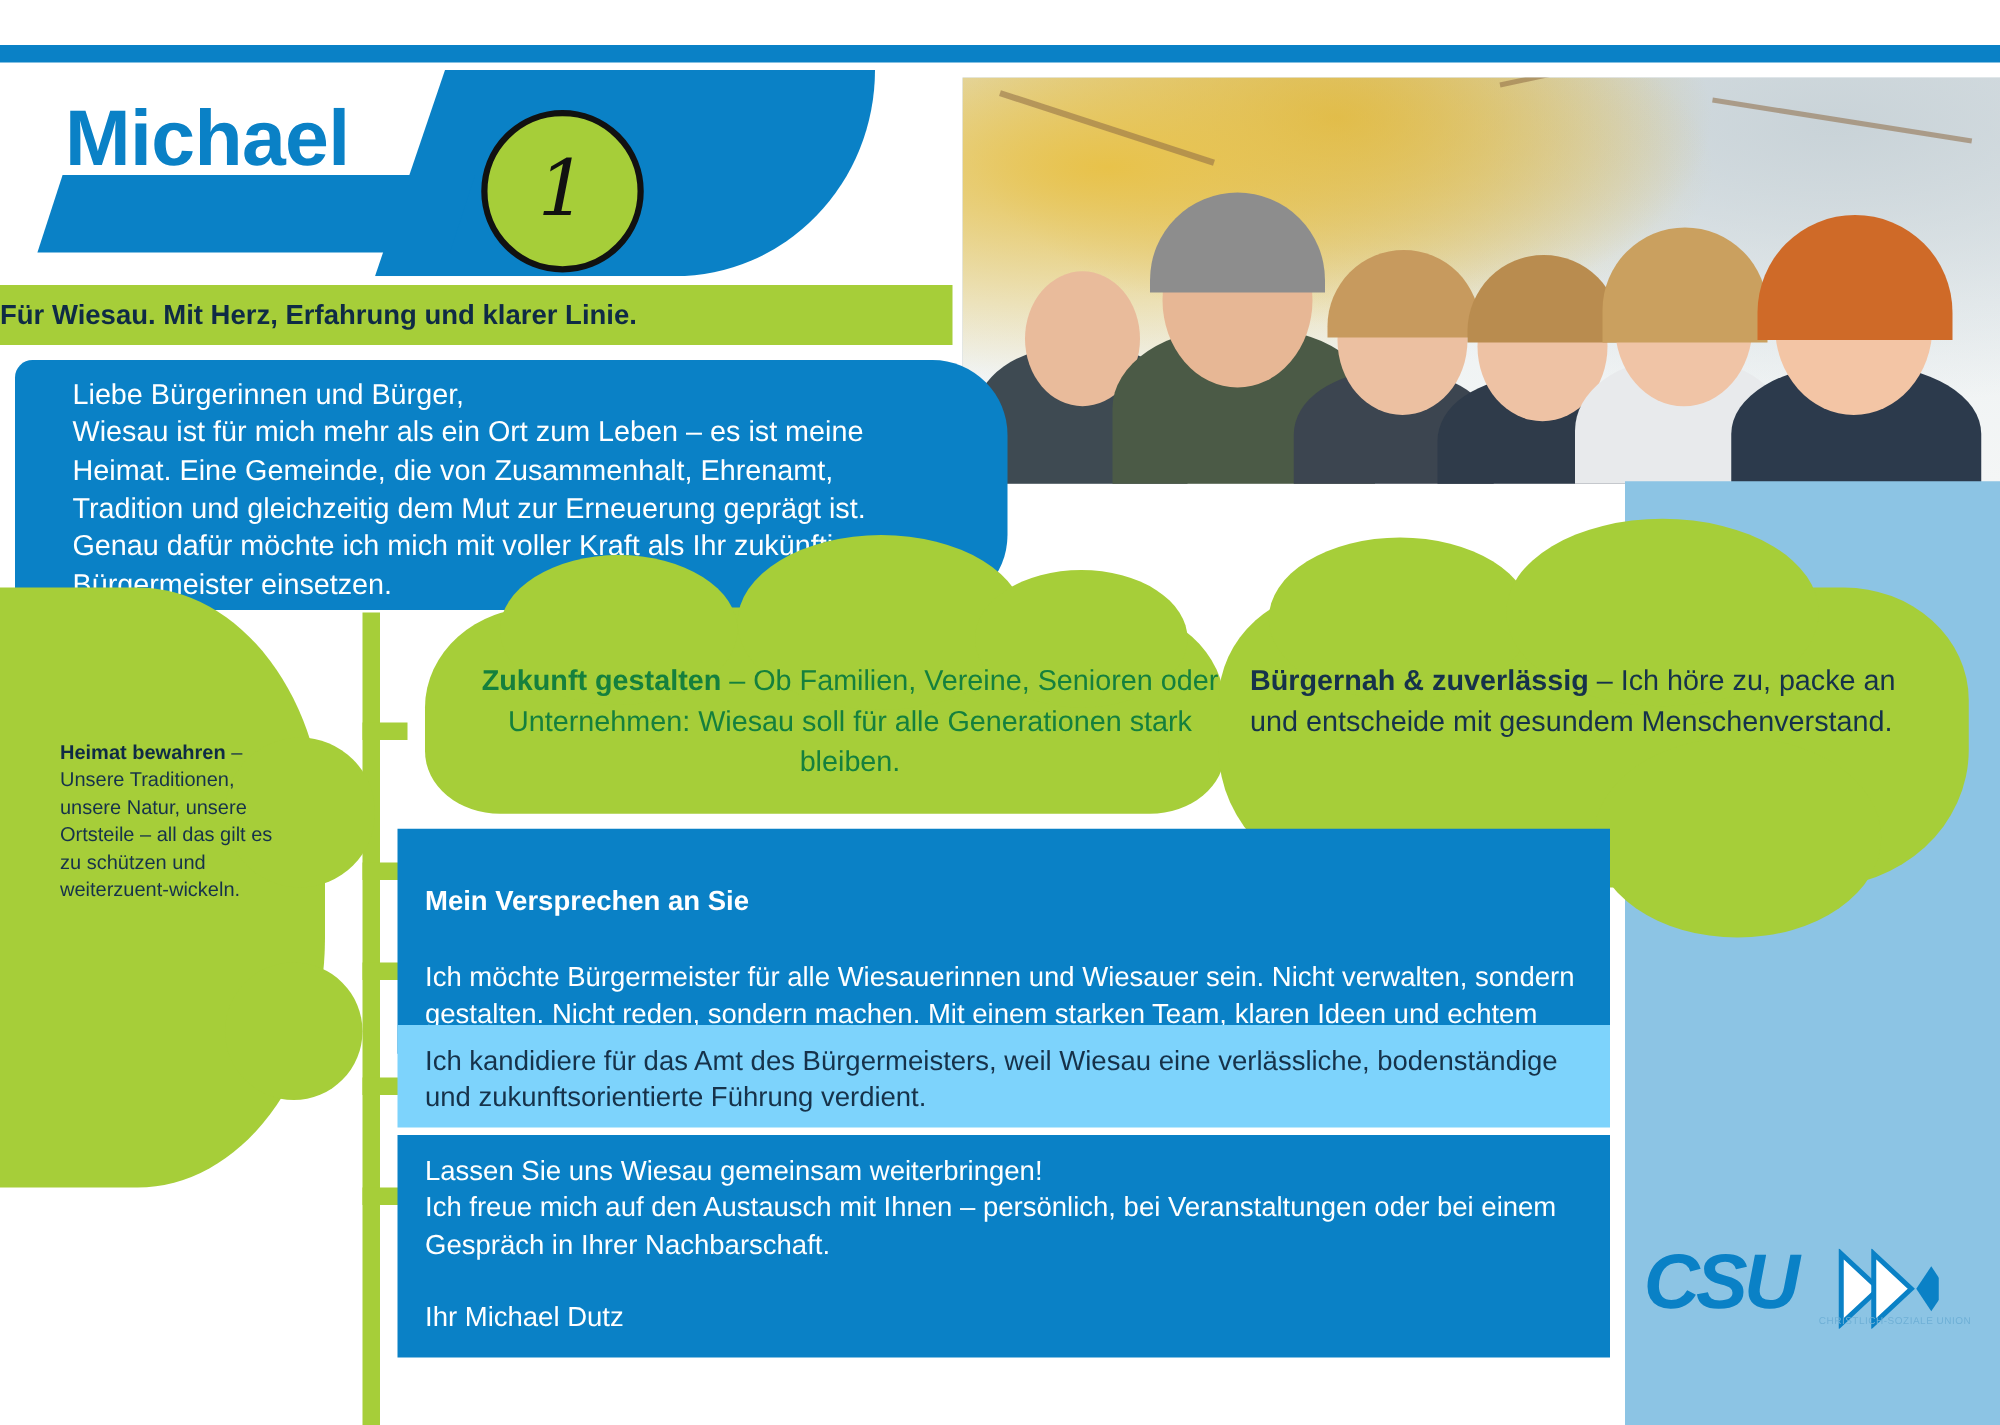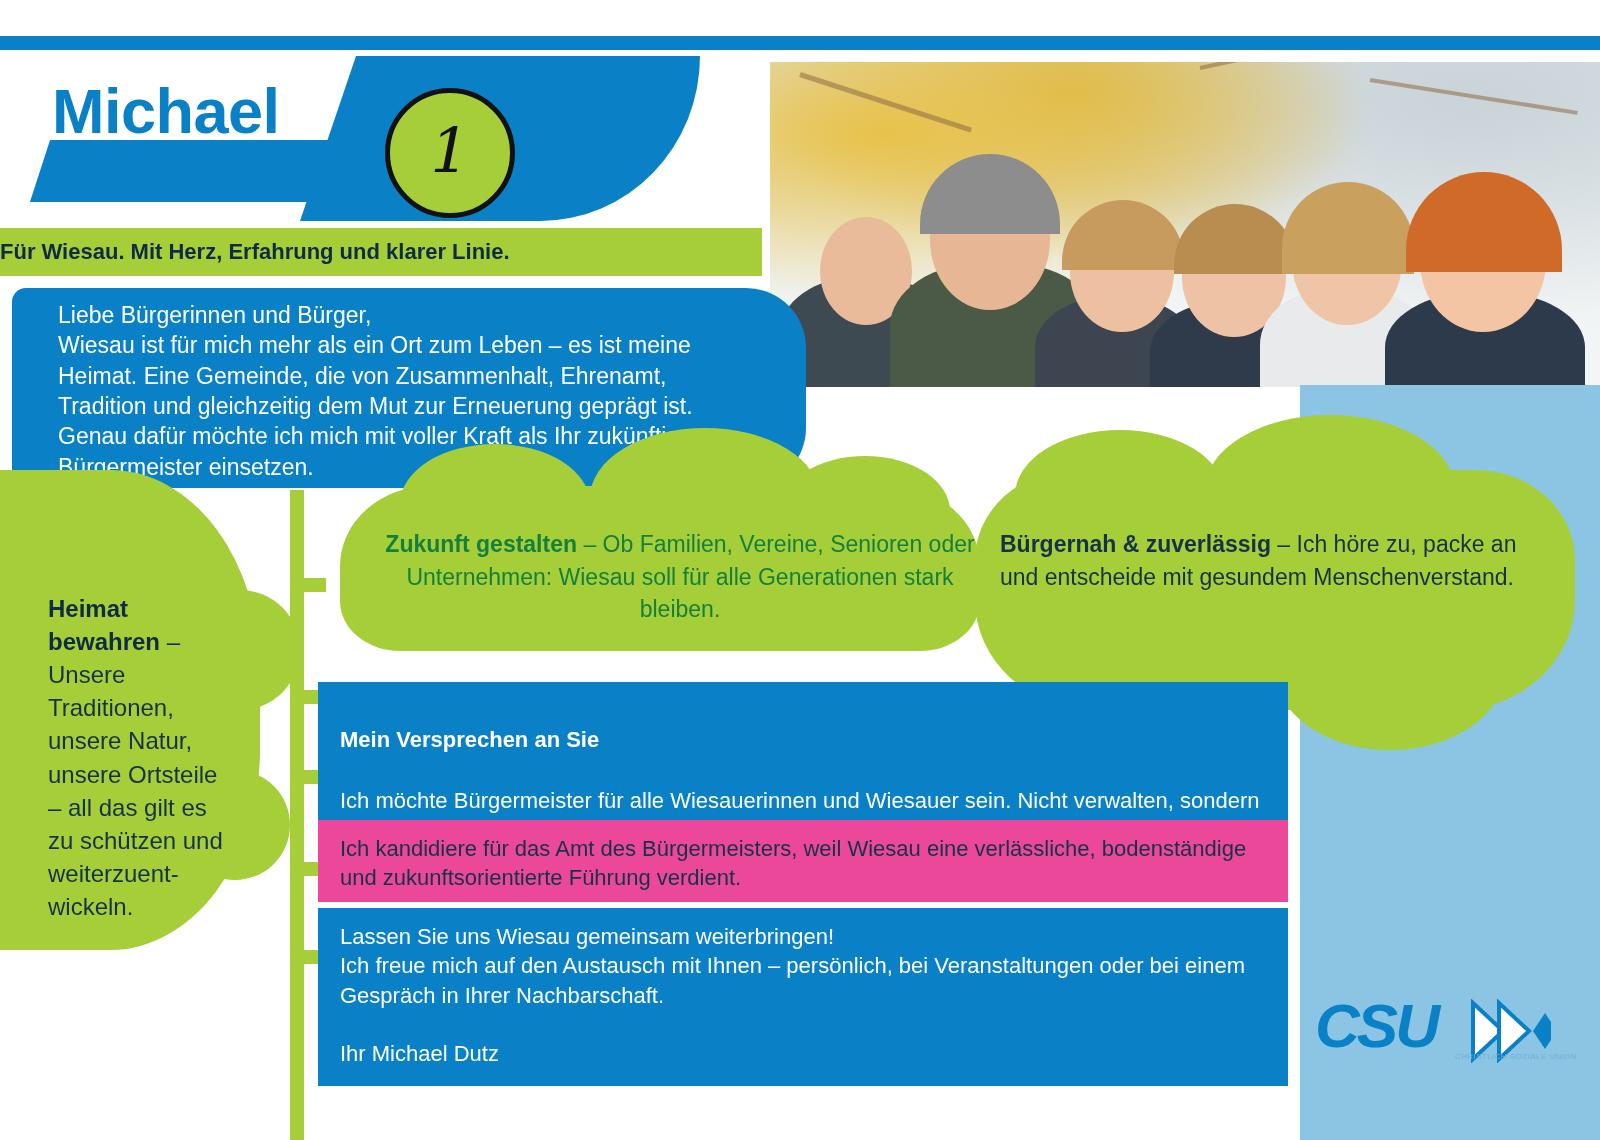--- a/index.html
+++ b/index.html
@@ -189,21 +189,21 @@
   }
   .cloud-heimat .bump2 {
     position: absolute; right: -30px; top: 300px;
     width: 110px; height: 110px; border-radius: 50%;
     background: #a6ce39;
   }
   .heimat-text {
     position: absolute;
     left: 48px; top: 592px;
     width: 185px;
-    font-size: 24px;
+    font-size: 16px;
     line-height: 1.38;
     color: #16324a;
   }
   .heimat-text b { color: #0f2b45; }
 
   
   .cloud-zukunft {
     left: 340px; top: 486px;
     width: 640px; height: 165px;
     border-radius: 90px 90px 60px 60px / 80px 80px 50px 50px;
@@ -285,29 +285,29 @@
     width: 970px;
     color: #ffffff;
   }
   .box .inner {
     padding: 14px 22px 16px 22px;
     font-size: 22px;
     line-height: 1.33;
     white-space: pre-line;
   }
   .box-blue { background: #0a81c6; }
-  .box-green { background: #ec4899; color: #16324a; }
+  .box-green { background: #7dd3fc; color: #16324a; }
   .box .title {
     display: block;
     font-weight: bold;
     font-size: 22px;
     margin-bottom: 2px;
   }
 
-  .box-versprechen { top: 682px; height: 180px; }
+  .box-versprechen { top: 663px; height: 180px; }
   .box-kandidiere  { top: 820px; height: 82px; }
   .box-lassen      { top: 908px; height: 178px; }
 </style>
 </head>
 <body>
 
 <div class="page">
 
   <div class="top-rule"></div>
 

